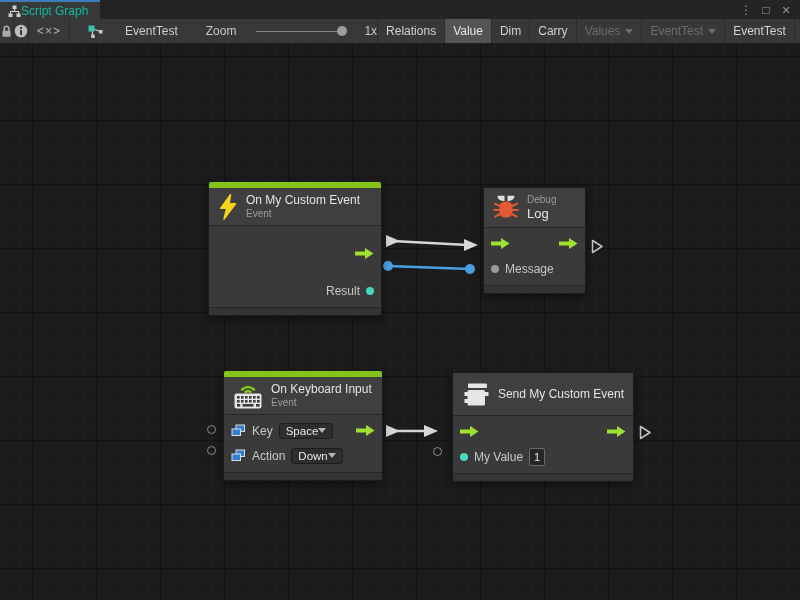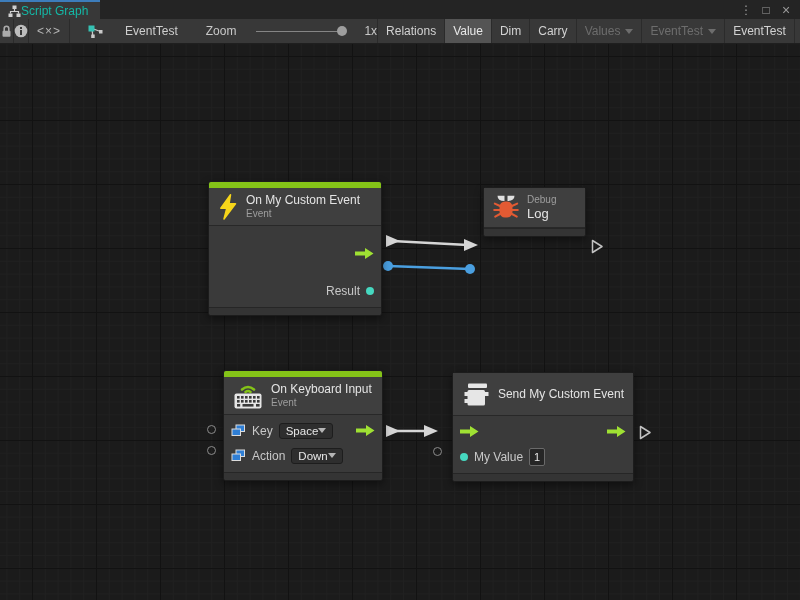--- a/index.html
+++ b/index.html
@@ -206,20 +206,34 @@
             <path d="M19 15 L24.8 15"></path>
             <path d="M19 19 L23.8 21.6"></path>
         </g>
         <rect x="6.5" y="6.5" width="13" height="16" rx="5.5" fill="#e25a33"></rect>
       </svg>
       <div>
         <div class="node-surtitle">Debug</div>
         <div class="node-title" style="font-size:13px;">Log</div>
       </div>
     </div>
+    <div class="node-body">
+      <div class="port-row spread">
+        <svg width="19" height="13">
+            <path d="M0 4.5 H10 V1 L18.5 6.5 L10 12 V8.5 H0 Z" fill="#9fe133"></path>
+          </svg>
+        <svg width="19" height="13">
+            <path d="M0 4.5 H10 V1 L18.5 6.5 L10 12 V8.5 H0 Z" fill="#9fe133"></path>
+          </svg>
+      </div>
+      <div class="port-row">
+        <span class="dot gray"></span>
+        <span class="port-label">Message</span>
+      </div>
+    </div>
     <div class="node-footer"></div>
   </div>
 
   <svg class="port-outer-tri" style="left:591px; top:239px;" width="13" height="15">
     <path d="M1.5 1.5 L11 7.5 L1.5 13.5 Z" fill="none" stroke="#c2c2c2" stroke-width="1.5" stroke-linejoin="round"></path>
   </svg>
 
   <div class="node" style="left:223px; top:370px; width:160px;">
     <div class="node-topbar"></div>
     <div class="node-header">

